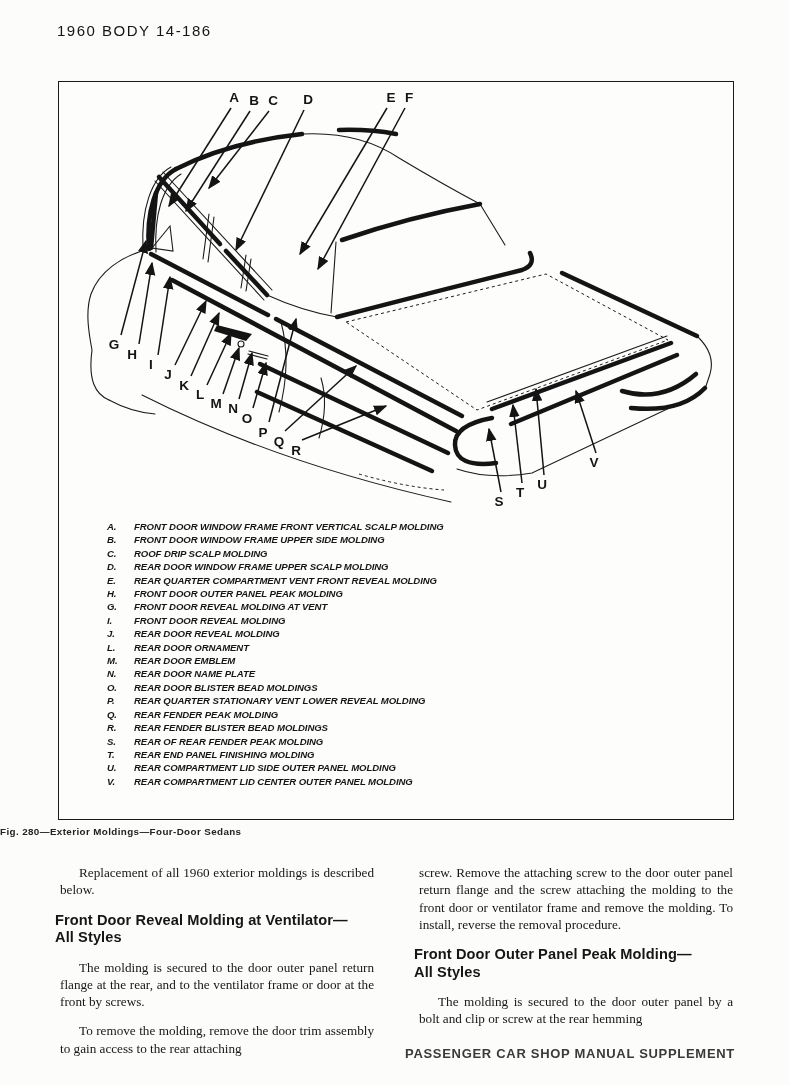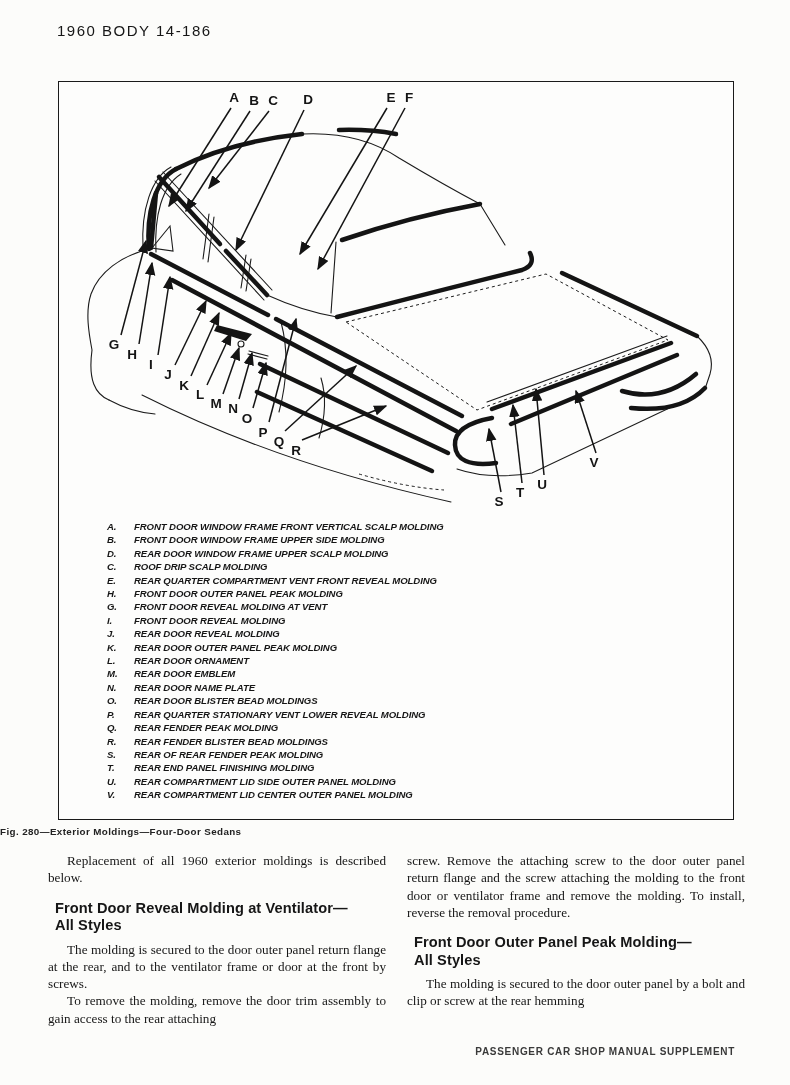--- a/index.html
+++ b/index.html
@@ -29,29 +29,29 @@
   .figure-caption{
     position:absolute;left:0;top:826px;width:790px;
     font-size:9.8px;font-weight:bold;letter-spacing:0.4px;color:#222;
   }
   .columns{
     position:absolute;left:48px;top:852px;width:697px;
     display:flex;gap:21px;
   }
   .col{width:338px;font-family:"Liberation Serif",serif;font-size:13.2px;
     line-height:17.3px;text-align:justify;}
-  .col p{margin:0;}
+  .col p{margin:12px;}
   .col p.indent{text-indent:19px;}
   .col h3{
     font-family:"Liberation Sans",sans-serif;font-size:14.6px;line-height:17.5px;
     margin:13px 0 6px 7px;text-align:left;letter-spacing:0.1px;
   }
   .page-footer{
     position:absolute;right:55px;top:1046px;
-    font-size:10px;font-weight:bold;letter-spacing:0.7px;color:#3a3a3a;
+    font-size:13px;font-weight:bold;letter-spacing:0.7px;color:#3a3a3a;
   }
   .callout-letter{
     font-family:"Liberation Sans",sans-serif;font-weight:bold;font-size:13.5px;
     fill:#141414;
   }
   .heavy{stroke:#141414;stroke-width:4.5;fill:none;stroke-linecap:round;}
   .thin{stroke:#1c1c1c;stroke-width:1.1;fill:none;stroke-linecap:round;}
   .dotted{stroke:#1c1c1c;stroke-width:1;fill:none;stroke-dasharray:3 3;}
   .arrow{stroke:#141414;stroke-width:1.5;fill:none;}
 </style>
@@ -171,28 +171,27 @@
       <text class="callout-letter" x="440" y="424">S</text>
       <text class="callout-letter" x="461" y="415">T</text>
       <text class="callout-letter" x="483" y="407">U</text>
       <text class="callout-letter" x="535" y="385">V</text>
     </g>
   </svg>
 
   <div class="legend">
     <div class="legend-row"><span class="legend-letter">A.</span><span>FRONT DOOR WINDOW FRAME FRONT VERTICAL SCALP MOLDING</span></div>
     <div class="legend-row"><span class="legend-letter">B.</span><span>FRONT DOOR WINDOW FRAME UPPER SIDE MOLDING</span></div>
+    <div class="legend-row"><span class="legend-letter">C.</span><span>ROOF DRIP SCALP MOLDING</span></div>
     <div class="legend-row"><span class="legend-letter">D.</span><span>REAR DOOR WINDOW FRAME UPPER SCALP MOLDING</span></div>
-    <div class="legend-row"><span class="legend-letter">C.</span><span>ROOF DRIP SCALP MOLDING</span></div>
     <div class="legend-row"><span class="legend-letter">E.</span><span>REAR QUARTER COMPARTMENT VENT FRONT REVEAL MOLDING</span></div>
     <div class="legend-row"><span class="legend-letter">H.</span><span>FRONT DOOR OUTER PANEL PEAK MOLDING</span></div>
     <div class="legend-row"><span class="legend-letter">G.</span><span>FRONT DOOR REVEAL MOLDING AT VENT</span></div>
     <div class="legend-row"><span class="legend-letter">I.</span><span>FRONT DOOR REVEAL MOLDING</span></div>
     <div class="legend-row"><span class="legend-letter">J.</span><span>REAR DOOR REVEAL MOLDING</span></div>
-    <div class="legend-row"><span class="legend-letter">K.</span><span>REAR DOOR OUTER PANEL PEAK MOLDING</span></div>
     <div class="legend-row"><span class="legend-letter">L.</span><span>REAR DOOR ORNAMENT</span></div>
     <div class="legend-row"><span class="legend-letter">M.</span><span>REAR DOOR EMBLEM</span></div>
     <div class="legend-row"><span class="legend-letter">N.</span><span>REAR DOOR NAME PLATE</span></div>
     <div class="legend-row"><span class="legend-letter">O.</span><span>REAR DOOR BLISTER BEAD MOLDINGS</span></div>
     <div class="legend-row"><span class="legend-letter">P.</span><span>REAR QUARTER STATIONARY VENT LOWER REVEAL MOLDING</span></div>
     <div class="legend-row"><span class="legend-letter">Q.</span><span>REAR FENDER PEAK MOLDING</span></div>
     <div class="legend-row"><span class="legend-letter">R.</span><span>REAR FENDER BLISTER BEAD MOLDINGS</span></div>
     <div class="legend-row"><span class="legend-letter">S.</span><span>REAR OF REAR FENDER PEAK MOLDING</span></div>
     <div class="legend-row"><span class="legend-letter">T.</span><span>REAR END PANEL FINISHING MOLDING</span></div>
     <div class="legend-row"><span class="legend-letter">U.</span><span>REAR COMPARTMENT LID SIDE OUTER PANEL MOLDING</span></div>

